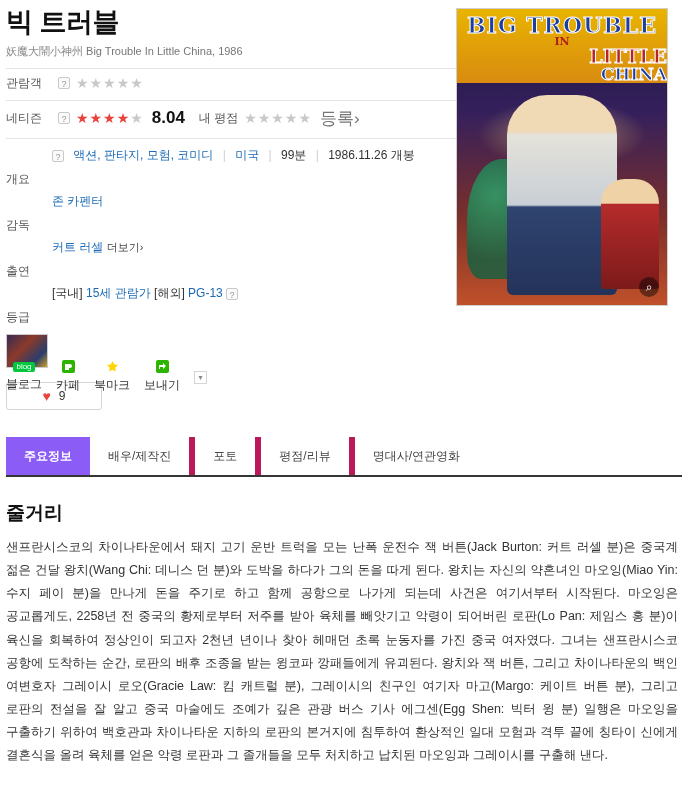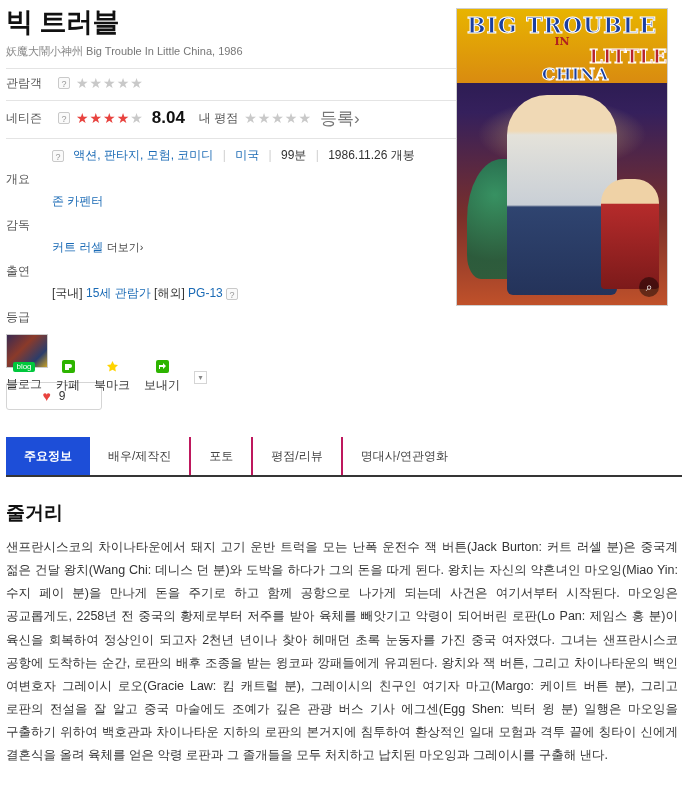--- a/index.html
+++ b/index.html
@@ -96,21 +96,21 @@
   .poster .bandtop { position: absolute; left: 0; right: 0; top: 0; height: 74px;
     background: linear-gradient(180deg,#e8b400,#d98b10); }
   .poster .bt1 { position: absolute; width: 100%; text-align: center; top: 3px;
     font-family: "DejaVu Serif", serif; font-weight: bold; font-size: 22px;
     color: #1b3fa0; -webkit-text-stroke: 1px #fff; letter-spacing: 1px; }
   .poster .bt2 { position: absolute; width: 100%; text-align: center; top: 26px;
     font-family: "DejaVu Serif", serif; font-weight: bold; font-size: 11px; color: #b02020; }
   .poster .bt3 { position: absolute; width: 100%; text-align: right; top: 36px;
     font-family: "DejaVu Serif", serif; font-weight: bold; font-size: 19px;
     color: #b8232a; -webkit-text-stroke: 1px #fff; }
-  .poster .bt4 { position: absolute; width: 100%; text-align: center; top: 55px;
+  .poster .bt4 { position: absolute; width: 100%; text-align: right; top: 55px;
     font-family: "DejaVu Serif", serif; font-weight: bold; font-size: 17px;
     color: #1b3fa0; padding-left: 26px; -webkit-text-stroke: 1px #fff; }
   .poster .figure {
     position: absolute; left: 50px; top: 86px; width: 110px; height: 200px;
     background: linear-gradient(180deg,#f0d9b5 0%, #f0d9b5 18%, #e4e2da 20%, #c9cfd6 55%, #2f4470 56%, #24335a 100%);
     border-radius: 40px 40px 6px 6px;
   }
   .poster .dragon {
     position: absolute; left: 10px; top: 150px; width: 70px; height: 120px;
     background: radial-gradient(circle at 40% 30%, #2ea36a, #19603f 70%);
@@ -133,25 +133,25 @@
   }
 
   
   .tabs {
     position: absolute; left: 6px; top: 437px; width: 676px; height: 40px;
     border-bottom: 2px solid #353535; display: flex; align-items: stretch;
   }
   .tab {
     display: flex; align-items: center; justify-content: center;
     font-size: 12px; color: #444; padding: 0 18px; position: relative;
-    border-right: 2px solid #be185d;
+    border-right: 6px solid #be185d;
   }
   .tab:last-child { border-right: none; }
   .tab.active {
-    background: #1d4ed8; color: #fff; font-weight: bold; border-right: none;
+    background: #8b5cf6; color: #fff; font-weight: bold; border-right: none;
   }
 
   
   .story-title {
     position: absolute; left: 6px; top: 500px;
     font-size: 19px; font-weight: bold; color: #111;
   }
   .story-body {
     position: absolute; left: 6px; top: 536px; width: 672px;
     font-size: 12.5px; line-height: 1.85; color: #333; text-align: justify;

